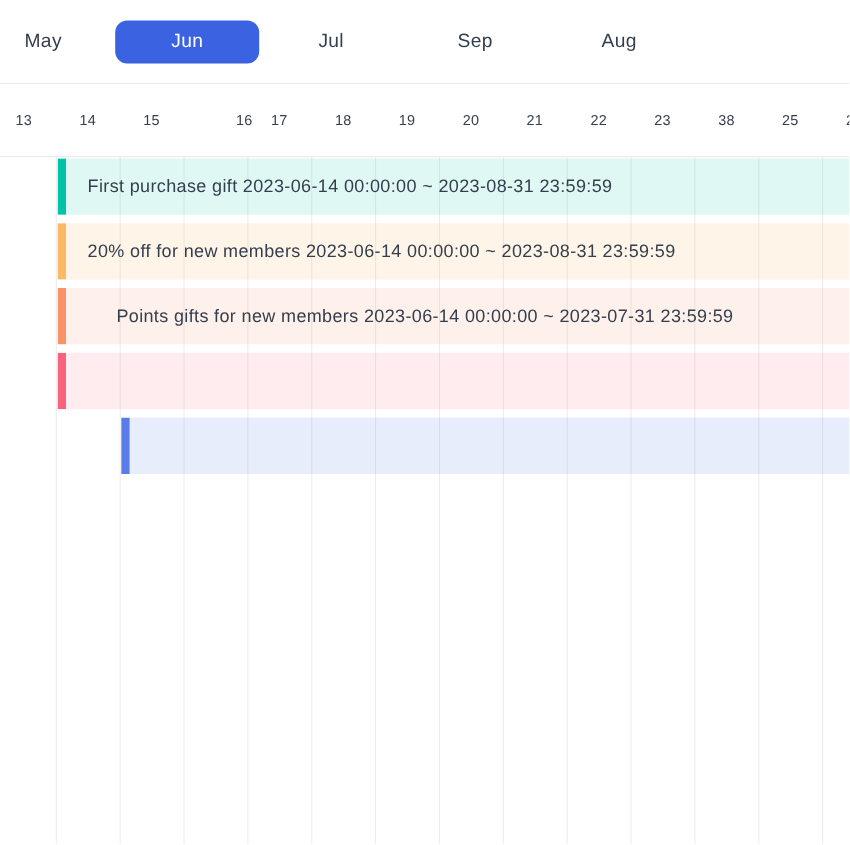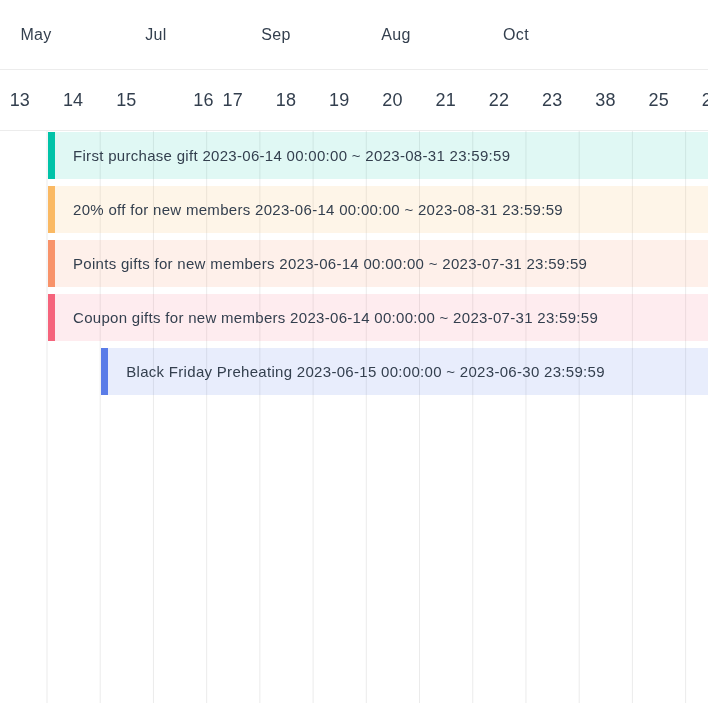--- a/index.html
+++ b/index.html
@@ -24,21 +24,21 @@
   .month-tab{
     flex:0 0 120px;width:120px;height:36px;line-height:36px;text-align:center;
     font-size:16px;letter-spacing:.3px;border-radius:10px;color:var(--text);cursor:pointer;
   }
   .month-tab.active{background:var(--active-bg);color:var(--active-text);}
 
   
   .days-row{position:relative;height:61px;border-bottom:1px solid var(--divider);overflow:hidden;}
   .day-label{
     position:absolute;top:50%;transform:translate(-50%,-50%);
-    font-size:18px;letter-spacing:.2px;color:var(--text);white-space:nowrap;
+    font-size:12px;letter-spacing:.2px;color:var(--text);white-space:nowrap;
   }
 
   
   .chart{
     position:relative;height:572px;overflow:hidden;
     background-image:linear-gradient(to right,var(--grid) 1px,transparent 1px);
     background-size:53.23px 100%;
     background-position:46.5px 0;
   }
   .event-bar{
@@ -49,24 +49,24 @@
     margin-left:18px;font-size:15px;letter-spacing:.3px;color:var(--text);white-space:nowrap;
   }
 </style>
 </head>
 <body>
 
 <div class="app">
   <div class="months-wrap">
     <div class="months-row" id="months">
         <div class="month-tab">May</div>
+        <div class="month-tab active">Jun</div>
         <div class="month-tab">Jul</div>
         <div class="month-tab">Sep</div>
         <div class="month-tab">Aug</div>
-        <div class="month-tab">Oct</div>
       </div>
   </div>
   <div class="days-row" id="days">
       <span class="day-label" style="left: 19.885px;">13</span>
       <span class="day-label" style="left: 73.115px;">14</span>
       <span class="day-label" style="left: 126.345px;">15</span>
       <span class="day-label" style="left: 179.575px; margin-left: 24px;">16</span>
       <span class="day-label" style="left: 232.805px;">17</span>
       <span class="day-label" style="left: 286.035px;">18</span>
       <span class="day-label" style="left: 339.265px;">19</span>
@@ -80,26 +80,24 @@
     </div>
   <div class="chart" id="chart">
       <div class="event-bar" style="top: 1px; left: 48px; width: calc(100% - 48px); background: rgba(0, 195, 168, 0.12);">
         <span class="event-accent" style="background: rgb(0, 195, 168);"></span>
         <span class="event-label">First purchase gift 2023-06-14 00:00:00 ~ 2023-08-31 23:59:59</span>
       </div>
       <div class="event-bar" style="top: 55px; left: 48px; width: calc(100% - 48px); background: rgba(250, 185, 99, 0.15);">
         <span class="event-accent" style="background: rgb(250, 185, 99);"></span>
         <span class="event-label">20% off for new members 2023-06-14 00:00:00 ~ 2023-08-31 23:59:59</span>
       </div>
-      <div class="event-bar" style="top: 109px; left: 48px; width: calc(100% - 48px); background: rgba(248, 147, 106, 0.14);">
+      <div class="event-bar" style="top: 109px; left: 48px; width: calc(100% - 48px); background: rgba(248, 147, 106, 0.14); gap: 24px;">
         <span class="event-accent" style="background: rgb(248, 147, 106);"></span>
         <span class="event-label">Points gifts for new members 2023-06-14 00:00:00 ~ 2023-07-31 23:59:59</span>
       </div>
       <div class="event-bar" style="top: 163px; left: 48px; width: calc(100% - 48px); background: rgba(245, 100, 124, 0.12);">
         <span class="event-accent" style="background: rgb(245, 100, 124);"></span>
-        <span class="event-label">Coupon gifts for new members 2023-06-14 00:00:00 ~ 2023-07-31 23:59:59</span>
       </div>
       <div class="event-bar" style="top: 217px; left: 101.23px; width: calc(100% - 101.23px); background: rgba(90, 124, 232, 0.14);">
         <span class="event-accent" style="background: rgb(90, 124, 232);"></span>
-        <span class="event-label">Black Friday Preheating 2023-06-15 00:00:00 ~ 2023-06-30 23:59:59</span>
       </div>
     </div>
 </div>
 
 </body></html>

